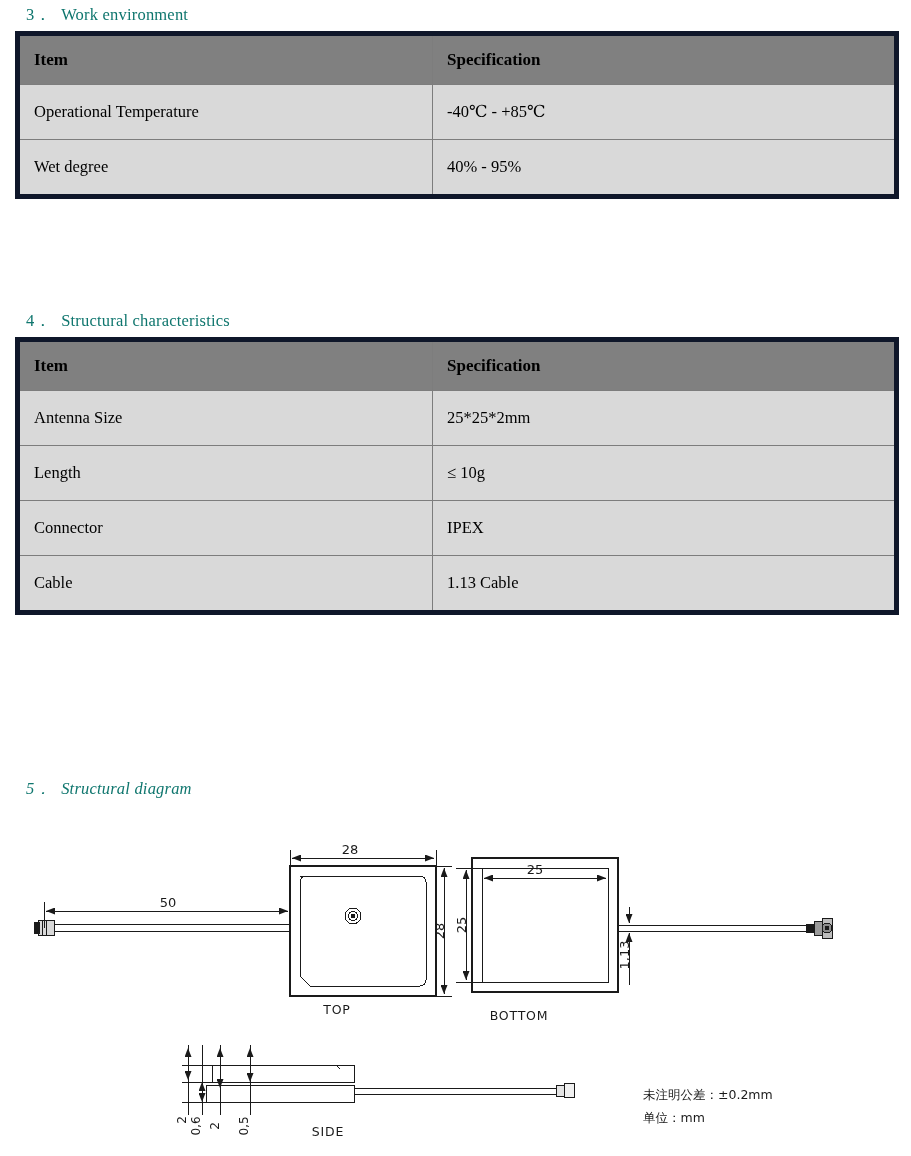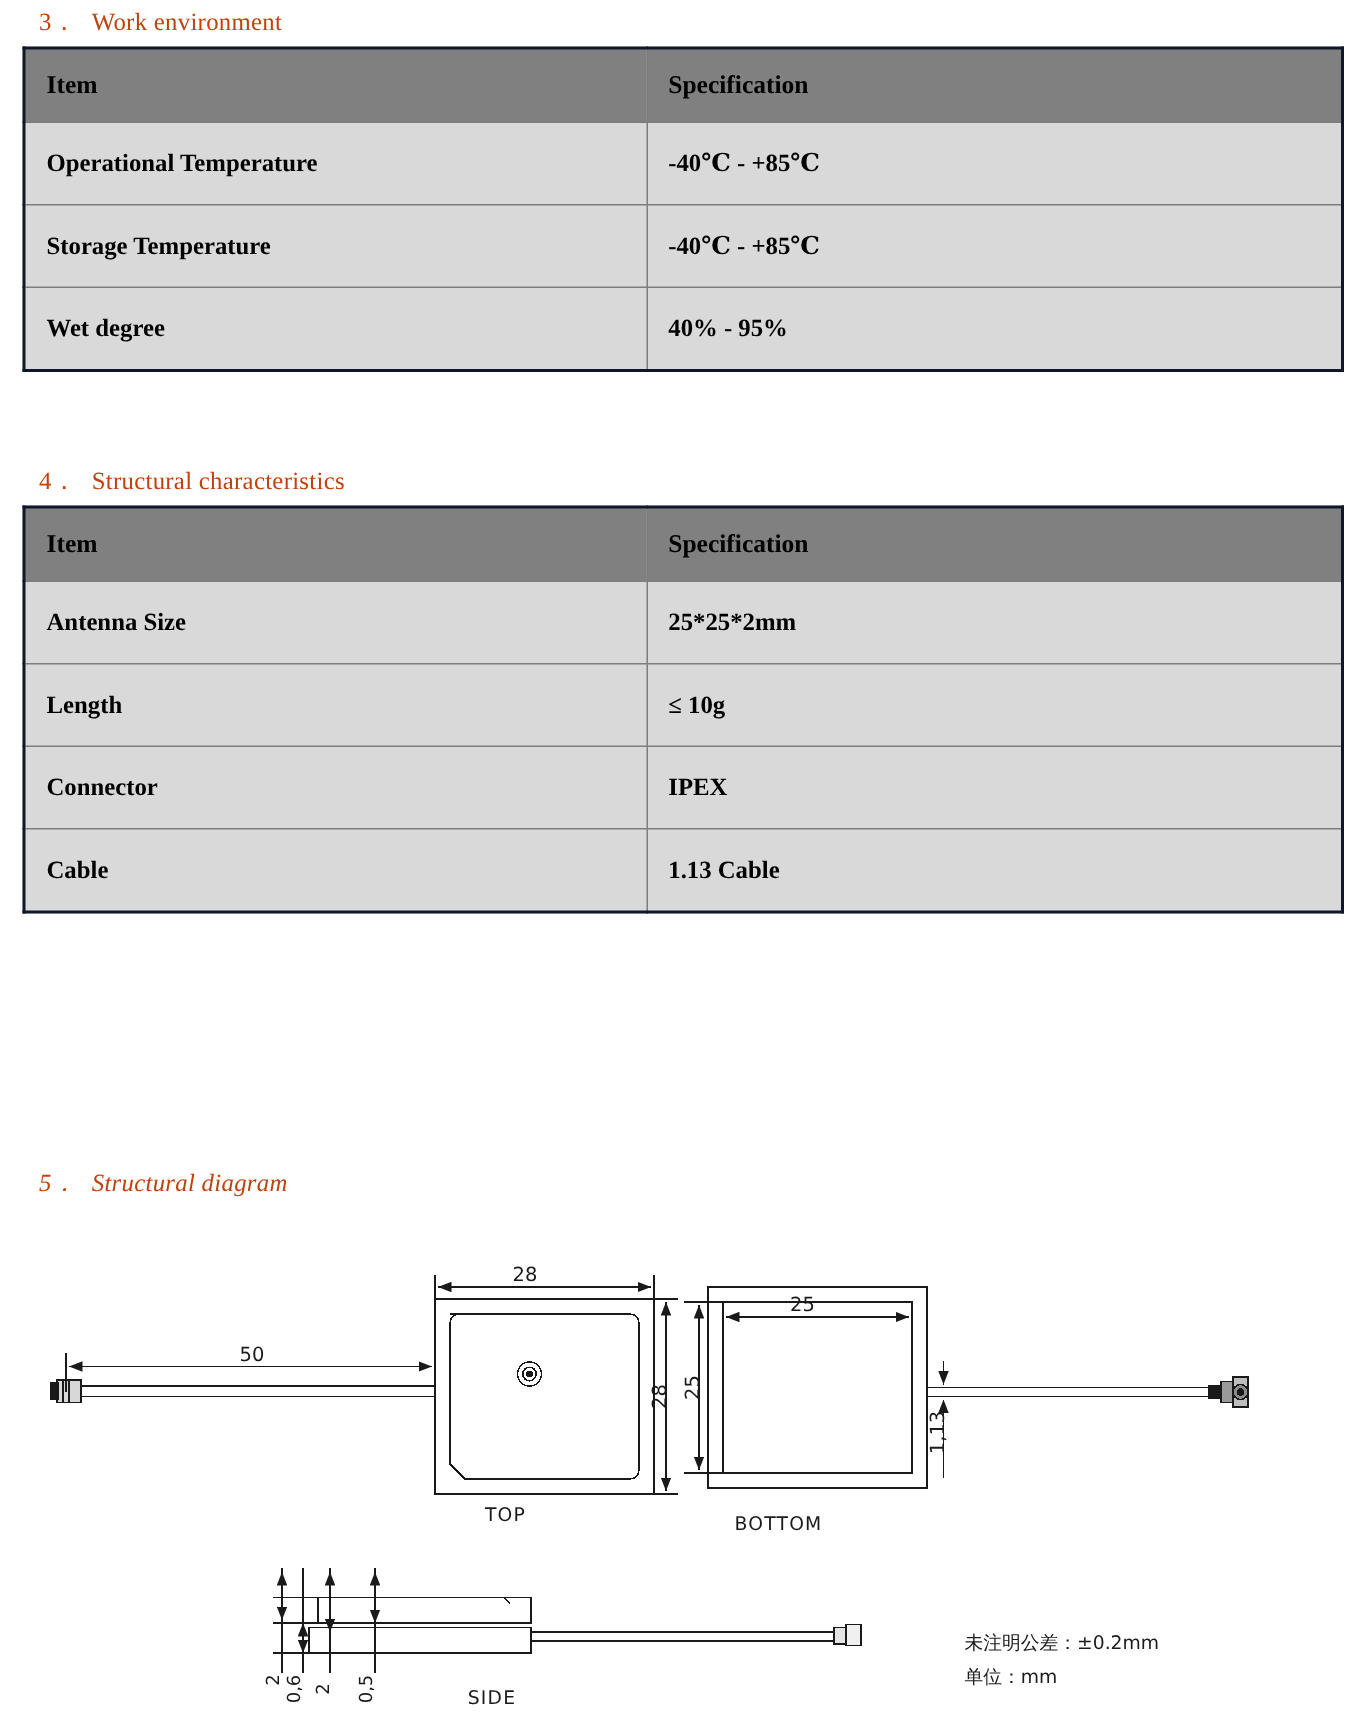--- a/index.html
+++ b/index.html
@@ -22,39 +22,39 @@
     width: 911px;
     height: 1156px;
   }
 
   
   .section-heading {
     position: absolute;
     font-family: "Liberation Serif", "DejaVu Serif", serif;
     font-size: 16.5px;
     line-height: 20px;
-    color: #c2410c;
+    color: #0f766e;
     white-space: nowrap;
     letter-spacing: 0.2px;
   }
   .section-heading .num {
     display: inline-block;
     margin-right: 10px;
   }
 
   #heading-3 { left: 26px; top: 5px; }
   #heading-4 { left: 26px; top: 311px; }
   #heading-5 { left: 26px; top: 779px; font-style: italic; }
 
   
   .spec-table {
     position: absolute;
     border-collapse: collapse;
     table-layout: fixed;
-    border: 2px solid #0f172a;
+    border: 5px solid #0f172a;
     background: #d9d9d9;
   }
   .spec-table col.c1 { width: 415px; }
   .spec-table col.c2 { width: 464px; }
 
   .spec-table th,
   .spec-table td {
     border: 1px solid #7d7d7d;
     padding: 0 0 0 14px;
     text-align: left;
@@ -64,21 +64,21 @@
     color: #000;
   }
   .spec-table thead th {
     background: #808080;
     font-weight: bold;
     height: 48px;
     font-size: 17px;
   }
   .spec-table tbody td {
     background: #d9d9d9;
-    font-weight: bold;
+    font-weight: normal;
     height: 54px;
   }
 
   #table-work-environment { left: 15px; top: 31px; }
   #table-structural { left: 15px; top: 337px; }
 
   
   #structural-diagram {
     position: absolute;
     left: 0px;
@@ -120,24 +120,20 @@
         <th>Item</th>
         <th>Specification</th>
       </tr>
     </thead>
     <tbody>
       <tr>
         <td>Operational Temperature</td>
         <td>-40℃ - +85℃</td>
       </tr>
       <tr>
-        <td>Storage Temperature</td>
-        <td>-40℃ - +85℃</td>
-      </tr>
-      <tr>
         <td>Wet degree</td>
         <td>40% - 95%</td>
       </tr>
     </tbody>
   </table>
 
   <div class="section-heading" id="heading-4">
     <span class="num">4．</span><span>Structural characteristics</span>
   </div>
 

